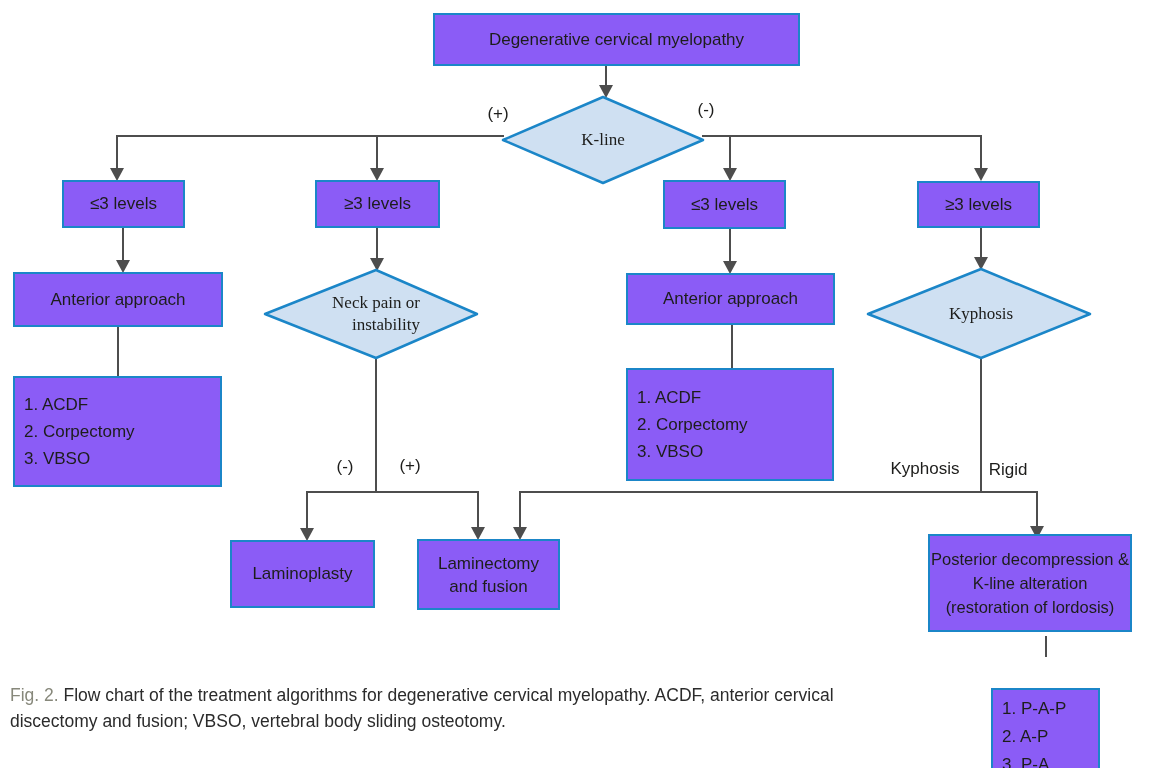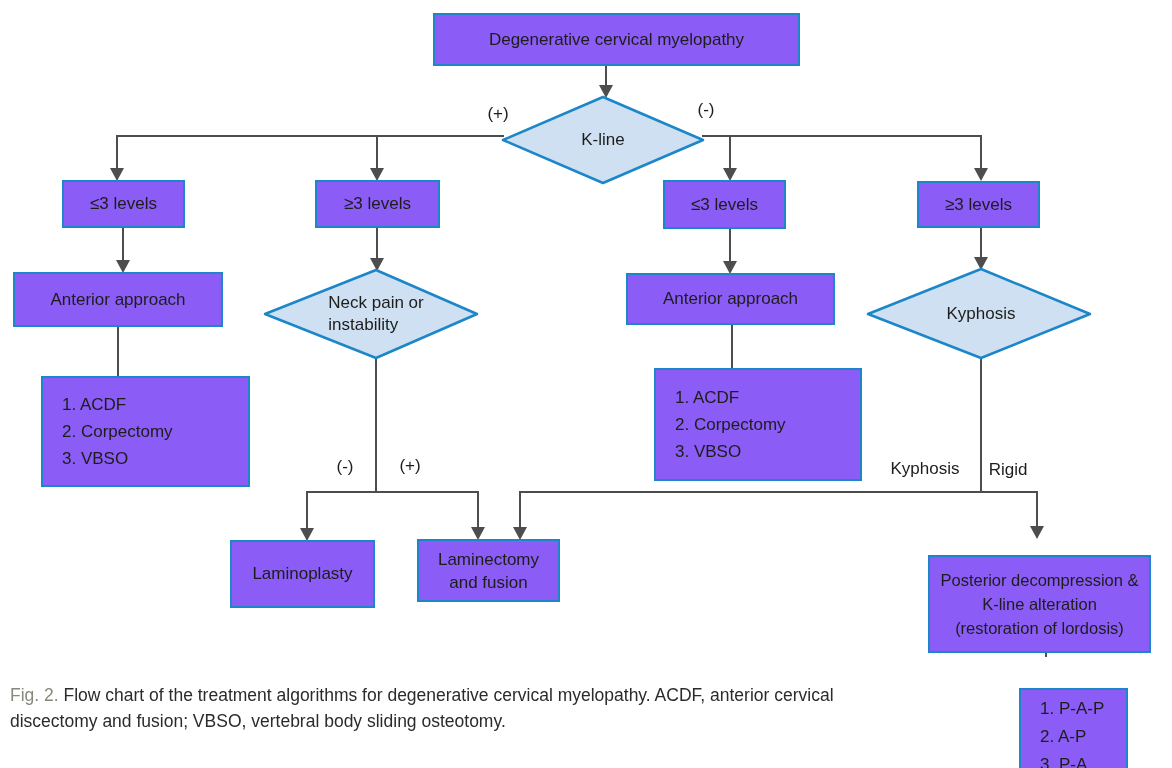--- a/index.html
+++ b/index.html
@@ -10,26 +10,26 @@
   svg.layer{position:absolute;left:0;top:0;width:1172px;height:768px;}
   .box{
     position:absolute;box-sizing:border-box;
     background:#8b5cf6;border:2px solid #1b86c8;
     display:flex;align-items:center;justify-content:center;
     text-align:center;font-size:17px;line-height:22px;color:#1d1d1b;
     white-space:pre-line;
   }
   .box.list{
     justify-content:flex-start;text-align:left;
-    padding-left:19px;line-height:27px;align-items:center;margin-left:28px;
+    padding-left:9px;line-height:27px;align-items:center;
   }
   .box.tight{line-height:23px;}
   .dlabel{
     position:absolute;display:flex;align-items:center;justify-content:center;
-    text-align:left;font-size:17px;line-height:22px;color:#1d1d1b;white-space:pre-line;
+    text-align:right;font-size:17px;line-height:22px;color:#1d1d1b;white-space:pre-line;font-family:Liberation Serif, serif;
   }
   .elabel{
     position:absolute;font-size:17px;line-height:22px;color:#1d1d1b;
     text-align:center;
   }
   .caption{
     position:absolute;font-size:17.5px;line-height:26px;color:#2b2b2b;
   }
   .caption .fig{font-weight:normal;color:#87887b;}
 </style>
@@ -111,24 +111,24 @@
   <div class="box list" style="left:13px;top:376px;width:209px;height:111px">1. ACDF
 2. Corpectomy
 3. VBSO</div>
 
   <div class="box list" style="left:626px;top:368px;width:208px;height:113px">1. ACDF
 2. Corpectomy
 3. VBSO</div>
 
   <div class="box" style="left:230px;top:540px;width:145px;height:68px">Laminoplasty</div>
 
-  <div class="box tight" style="left:417px;top:539px;width:143px;height:63px">Laminectomy
+  <div class="box tight" style="left:417px;top:539px;width:143px;height:71px">Laminectomy
 and fusion</div>
 
-  <div class="box tight" style="left:928px;top:555px;width:223px;height:98px;font-size:16.5px;line-height:24px">Posterior decompression &amp;
+  <div class="box tight" style="left:928px;top:534px;width:204px;height:98px;font-size:16.5px;line-height:24px">Posterior decompression &amp;
 K-line alteration
 (restoration of lordosis)</div>
 
   <div class="box list" style="left:991px;top:688px;width:109px;height:98px;line-height:28px">1. P-A-P
 2. A-P
 3. P-A</div>
 
   <div class="dlabel" style="left:523px;top:120px;width:160px;height:40px">K-line</div>
 
   <div class="dlabel" style="left:901px;top:294px;width:160px;height:40px">Kyphosis</div>

